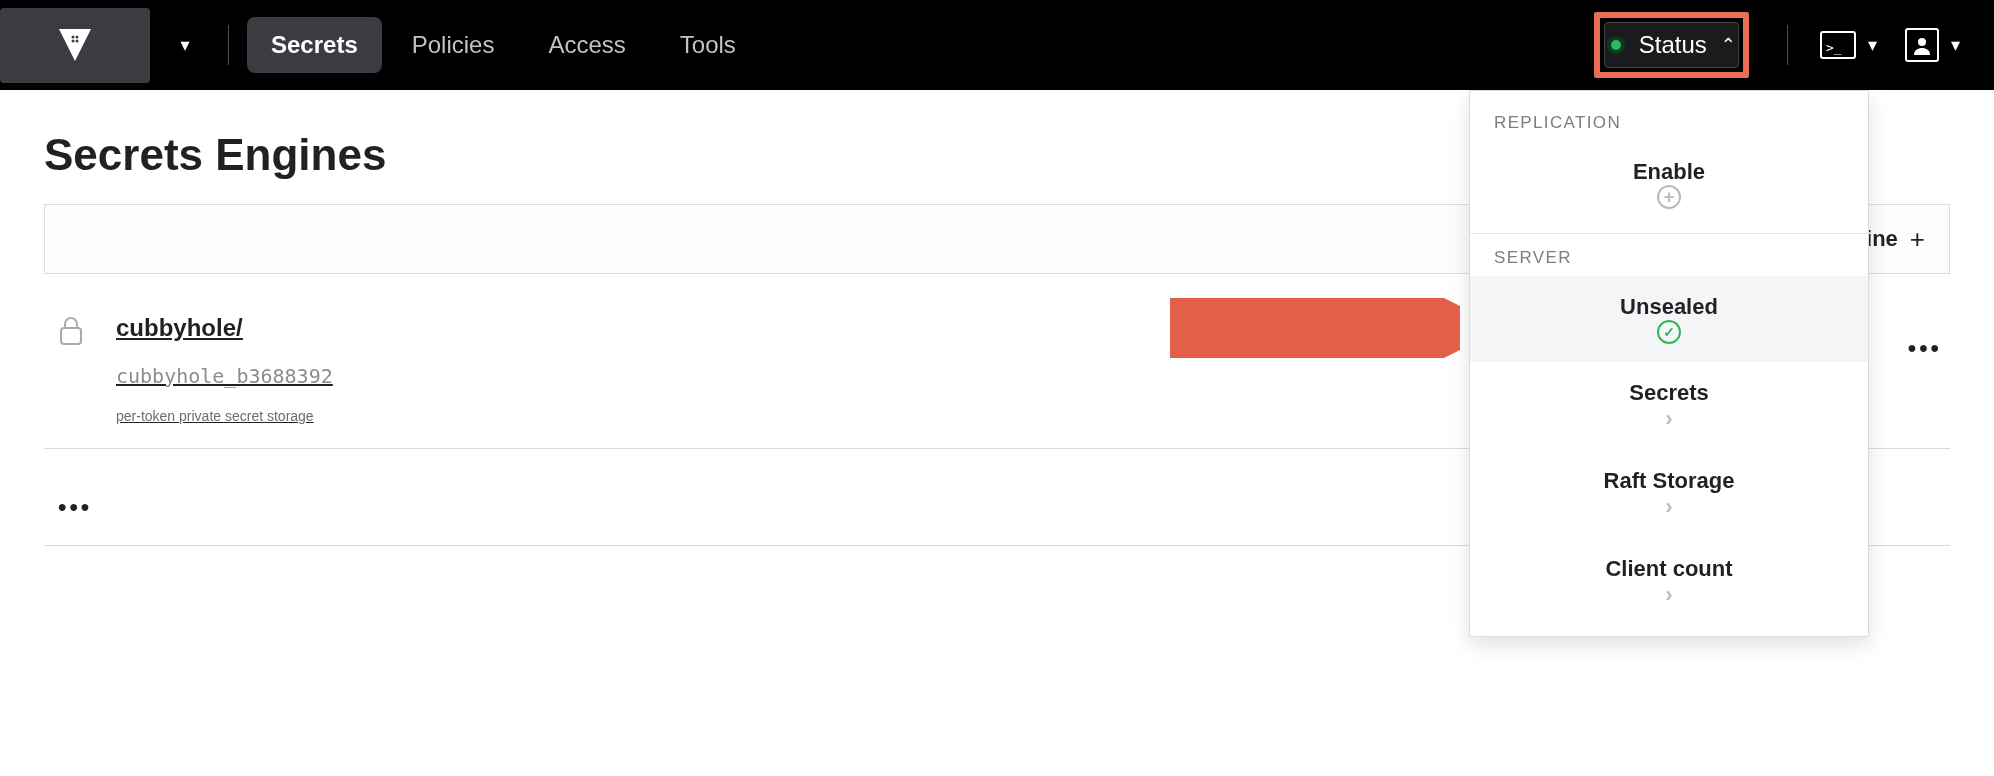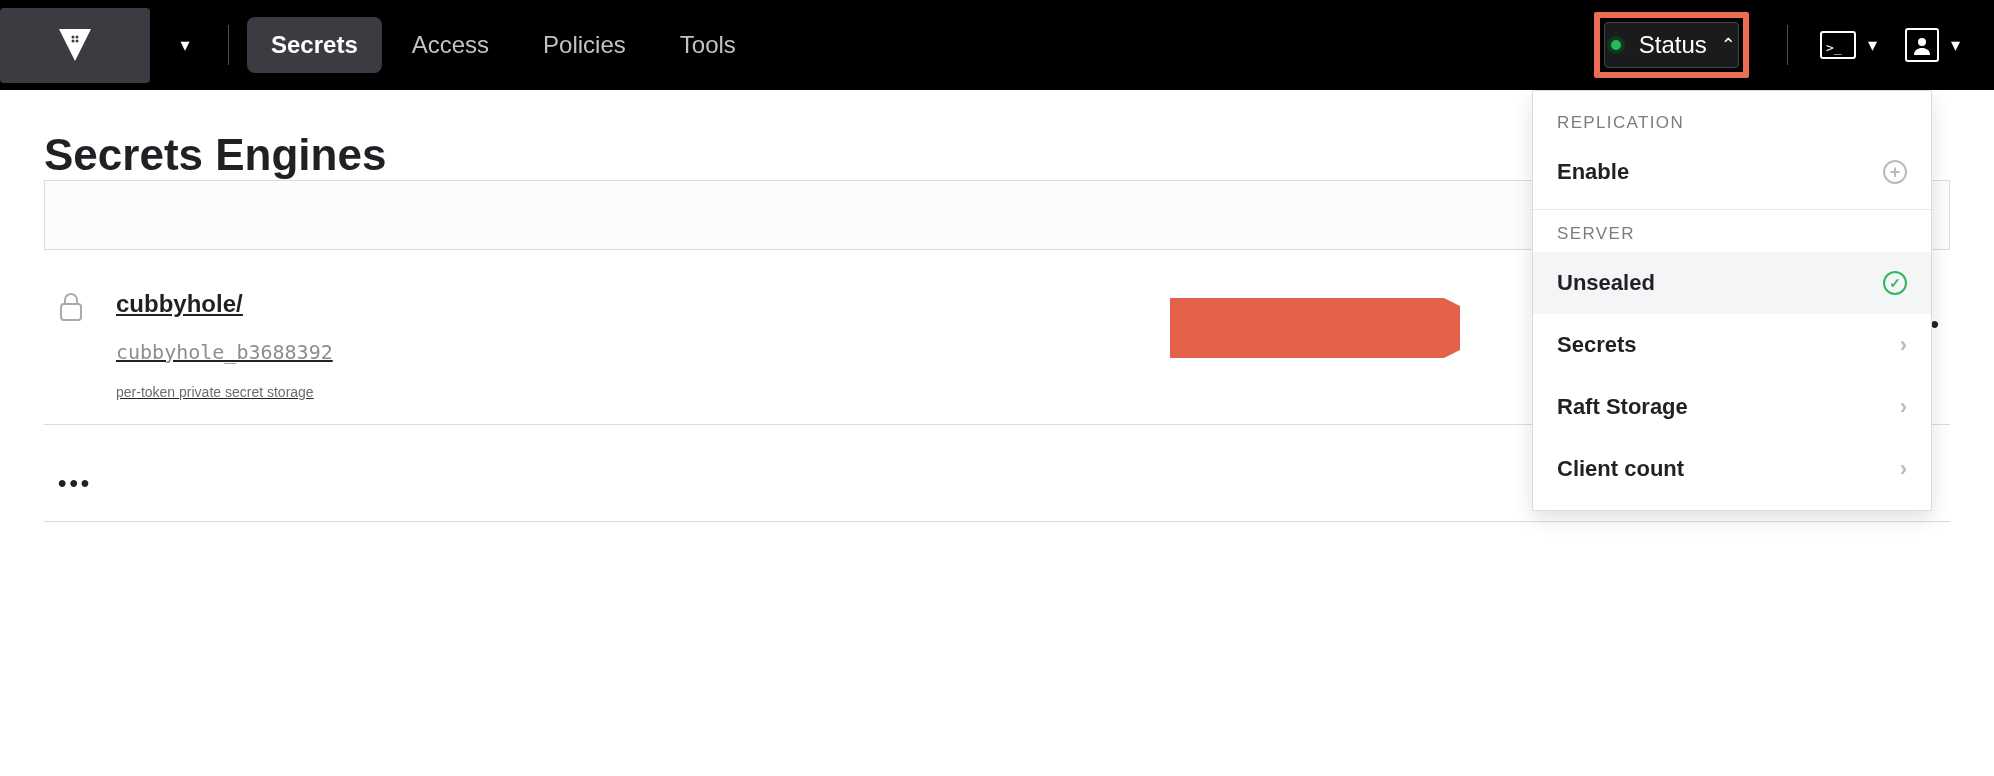--- a/index.html
+++ b/index.html
@@ -100,21 +100,21 @@
     width: 34px; height: 34px;
     border: 2px solid #fff;
     border-radius: 3px;
     display: flex; align-items: center; justify-content: center;
   }
   .chev { font-size: 18px; color: #fff; }
   
   .dropdown {
     position: absolute;
     top: 90px;
-    left: 1532px;
+    left: 1469px;
     width: 400px;
     background: #fff;
     border: 1px solid #d9dbde;
     box-shadow: 0 8px 20px rgba(0,0,0,0.12);
     border-radius: 2px;
     padding: 14px 0 10px 0;
     z-index: 10;
   }
   .dd-section-label {
     color: #7a7d82;
@@ -125,20 +125,21 @@
   }
   .dd-item {
     display: flex;
     align-items: center;
     justify-content: space-between;
     padding: 18px 24px;
     font-size: 22px;
     font-weight: 600;
     color: #1f2124;
     cursor: pointer;
+    flex-direction: column;
   }
   .dd-item.hl { background: #f4f5f6; }
   .dd-divider { height: 1px; background: #e5e7ea; margin: 6px 0; }
   .plus-circle {
     width: 24px; height: 24px; border: 2px solid #b8bbbf; border-radius: 50%;
     display: flex; align-items: center; justify-content: center;
     color: #b8bbbf; font-size: 18px; line-height: 1;
   }
   .check-circle {
     width: 24px; height: 24px; border: 2px solid #2eb85c; border-radius: 50%;
@@ -156,20 +157,21 @@
   }
   
   .main {
     padding: 40px 44px 0 44px;
     position: relative;
   }
   .page-title {
     font-size: 44px;
     font-weight: 700;
     color: #1f2124;
+    margin-bottom: 24px;
   }
   .engine-bar {
     border: 1px solid #d9dbde;
     background: #fcfcfd;
     height: 70px;
     display: flex;
     align-items: center;
     justify-content: flex-end;
     padding: 0 24px;
   }
@@ -230,22 +232,22 @@
           <circle cx="22" cy="16" r="1.5" fill="#3a3c41"></circle>
         </svg>
     </span>
   </div>
   <div class="chev-box">
     <span class="chev">▾</span>
   </div>
   <div class="divider"></div>
   <div class="nav-links">
     <div class="nav-link active">Secrets</div>
+    <div class="nav-link">Policies</div>
     <div class="nav-link">Access</div>
-    <div class="nav-link">Policies</div>
     <div class="nav-link">Tools</div>
   </div>
   <div class="nav-spacer"></div>
   <div class="status-wrap">
     <div class="status-btn">
       <span class="status-dot"></span>
       <span>Status</span>
       <span class="chev">⌃</span>
     </div>
   </div>

